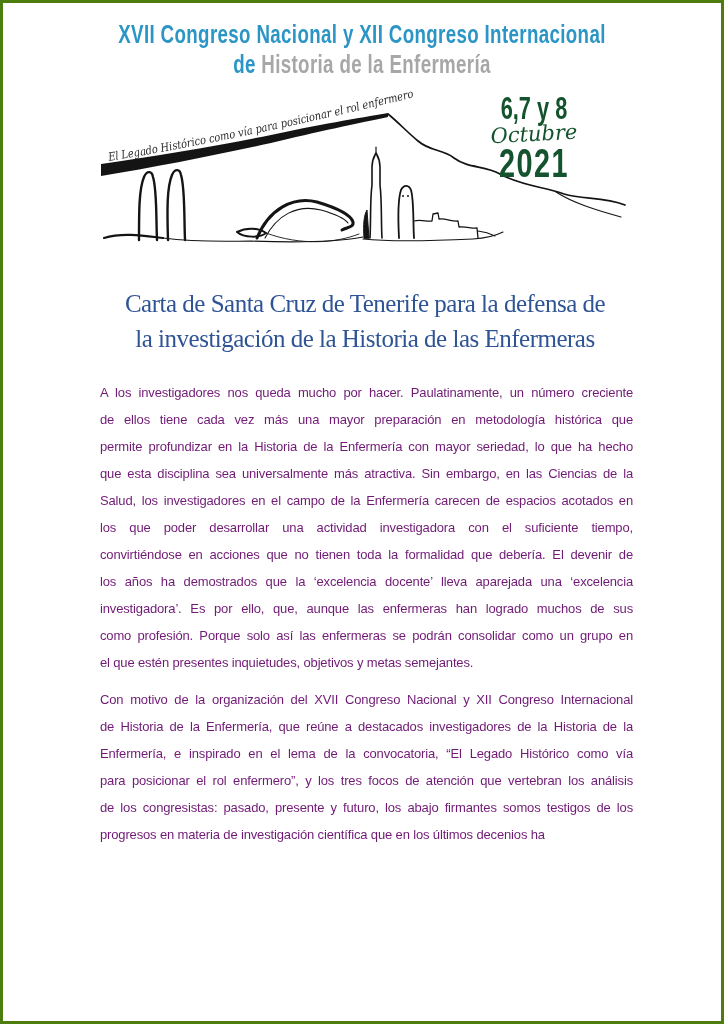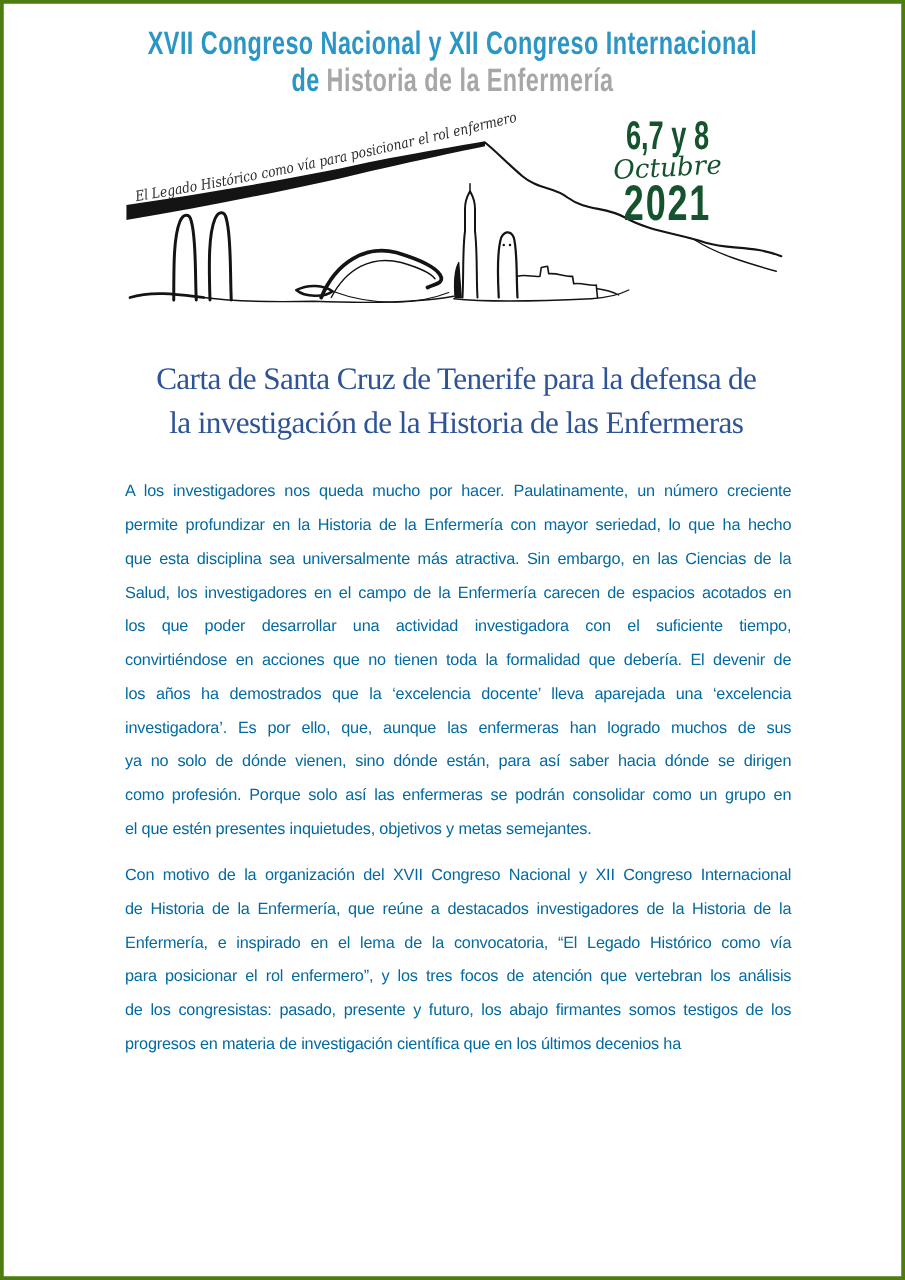--- a/index.html
+++ b/index.html
@@ -51,21 +51,21 @@
     font-family:"Liberation Serif", serif;
     font-size:25px; line-height:35px; letter-spacing:-0.5px;
     color:#2f5496;
   }
   .letter-title .tline { text-align-last:center; }
 
   
   .letter-body {
     position:absolute; top:376px; left:97px; width:533px;
     font-size:13px; line-height:27px; letter-spacing:-0.15px;
-    color:#0369a1;
+    color:#701a75;
   }
   .para { margin:0 0 10px 0; }
   .para .tline { text-align:justify; text-align-last:justify; }
   .para .tline-last { text-align-last:left; }
 </style>
 </head>
 <body>
 
 <div class="page">
 
@@ -124,28 +124,28 @@
   </div>
 
   <div class="letter-title">
       <div class="tline">Carta de Santa Cruz de Tenerife para la defensa de</div>
       <div class="tline tline-last">la investigación de la Historia de las Enfermeras</div>
     </div>
 
   <div class="letter-body">
     <div class="para">
         <div class="tline">A los investigadores nos queda mucho por hacer. Paulatinamente, un número creciente</div>
+        <div class="tline">de ellos tiene cada vez más una mayor preparación en metodología histórica que</div>
         <div class="tline">permite profundizar en la Historia de la Enfermería con mayor seriedad, lo que ha hecho</div>
         <div class="tline">que esta disciplina sea universalmente más atractiva. Sin embargo, en las Ciencias de la</div>
         <div class="tline">Salud, los investigadores en el campo de la Enfermería carecen de espacios acotados en</div>
         <div class="tline">los que poder desarrollar una actividad investigadora con el suficiente tiempo,</div>
         <div class="tline">convirtiéndose en acciones que no tienen toda la formalidad que debería. El devenir de</div>
         <div class="tline">los años ha demostrados que la ‘excelencia docente’ lleva aparejada una ‘excelencia</div>
         <div class="tline">investigadora’. Es por ello, que, aunque las enfermeras han logrado muchos de sus</div>
-        <div class="tline">ya no solo de dónde vienen, sino dónde están, para así saber hacia dónde se dirigen</div>
         <div class="tline">como profesión. Porque solo así las enfermeras se podrán consolidar como un grupo en</div>
         <div class="tline tline-last">el que estén presentes inquietudes, objetivos y metas semejantes.</div>
       </div>
     <div class="para">
         <div class="tline">Con motivo de la organización del XVII Congreso Nacional y XII Congreso Internacional</div>
         <div class="tline">de Historia de la Enfermería, que reúne a destacados investigadores de la Historia de la</div>
         <div class="tline">Enfermería, e inspirado en el lema de la convocatoria, “El Legado Histórico como vía</div>
         <div class="tline">para posicionar el rol enfermero”, y los tres focos de atención que vertebran los análisis</div>
         <div class="tline">de los congresistas: pasado, presente y futuro, los abajo firmantes somos testigos de los</div>
         <div class="tline tline-last">progresos en materia de investigación científica que en los últimos decenios ha</div>

